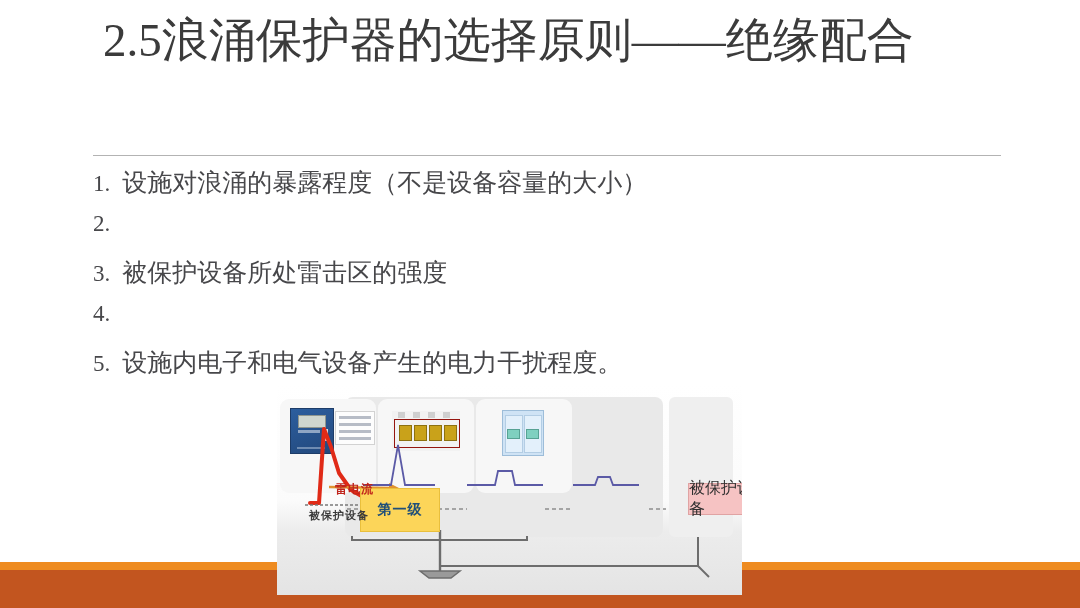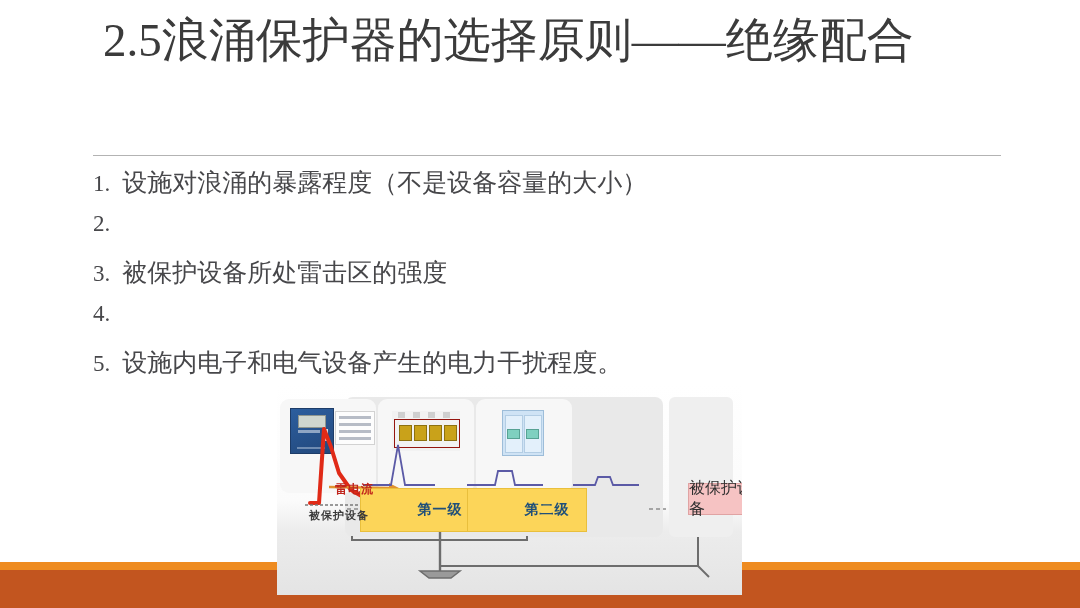--- a/index.html
+++ b/index.html
@@ -258,21 +258,20 @@
     background: #fcd559;
     border: 1px solid #e9bf3c;
     display: flex;
     align-items: center;
     justify-content: center;
     color: #1f4f79;
     font-size: 14px;
     font-weight: bold;
     font-family: "Liberation Serif", "DejaVu Serif", serif;
     letter-spacing: 1px;
-    padding-left: 40px;
   }
   .stage-box.s1 { left: 83px; }
   .stage-box.s2 { left: 190px; }
   .stage-box.s3 { left: 294px; }
 
   
   #equip-panel {
     position: absolute;
     left: 392px;
     top: 12px;
@@ -426,21 +425,20 @@
     <line x1="163" y1="145" x2="163" y2="186" stroke="#6d6d6d" stroke-width="2.4"></line>
 
     <polygon points="143,186 183,186 174,193 152,193" fill="#9a9a9a" stroke="#6d6d6d" stroke-width="1.5"></polygon>
 
     <line x1="163" y1="181" x2="421" y2="181" stroke="#6d6d6d" stroke-width="2"></line>
     <line x1="421" y1="128" x2="421" y2="181" stroke="#6d6d6d" stroke-width="2"></line>
     <path d="M 421 181 L 432 192" stroke="#6d6d6d" stroke-width="2" fill="none"></path>
   </svg>
 
   <div class="stage-box s1">第一级</div>
-  <div class="stage-box s2">第二级</div>
 
   <div id="equip-panel"></div>
   <div id="equip-box">被保护设备</div>
 
   <div id="label-lightning">雷电流</div>
   <div id="label-line">被保护设备</div>
 
 </div>
 
 </body></html>

